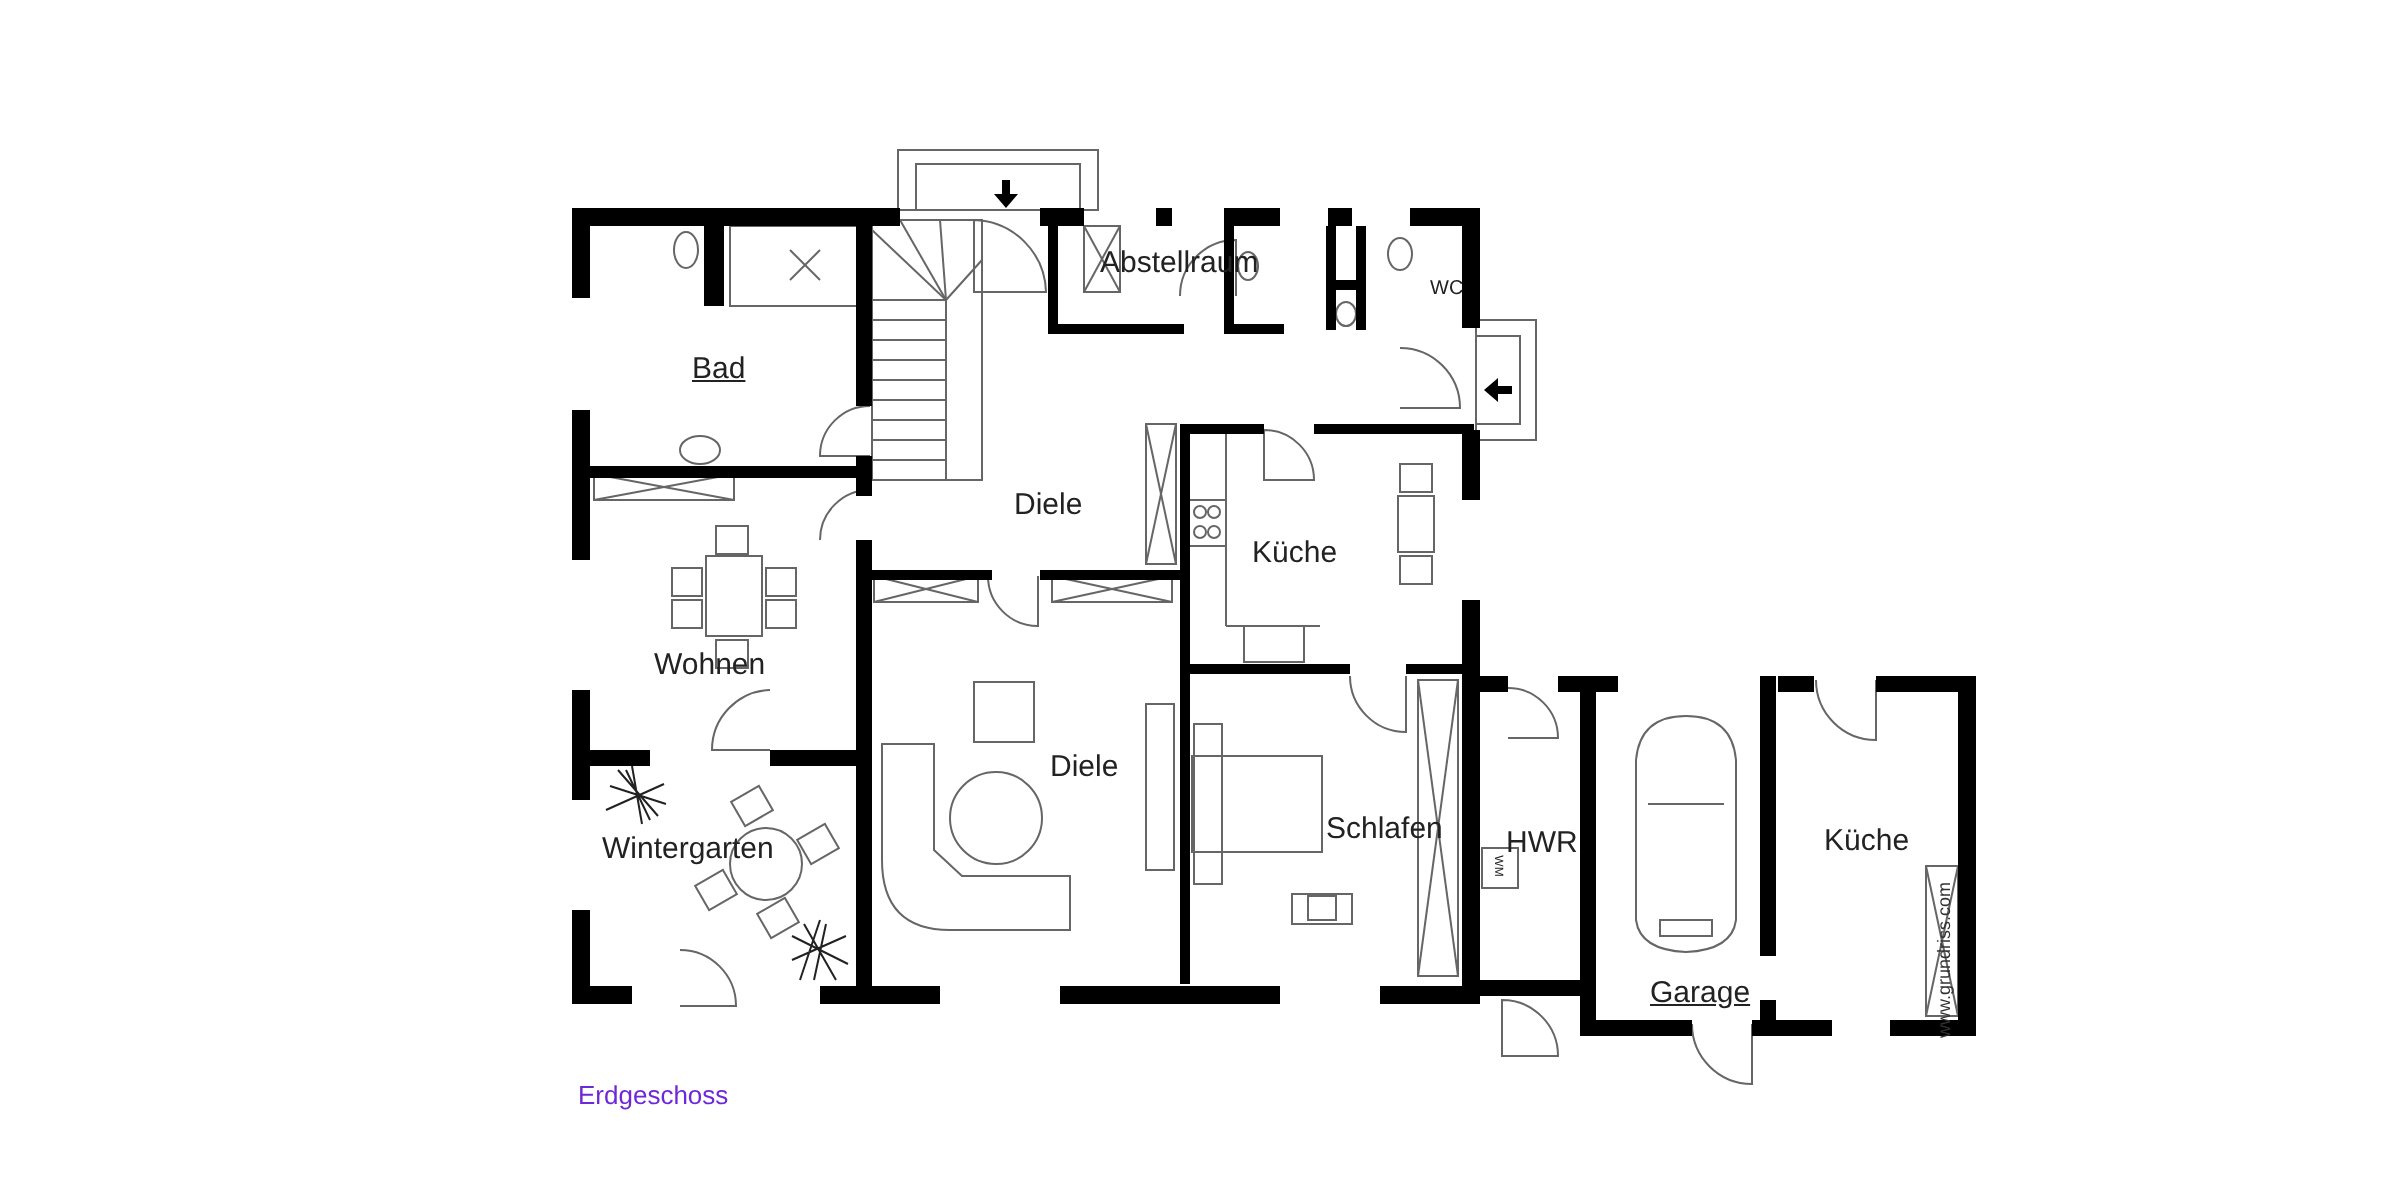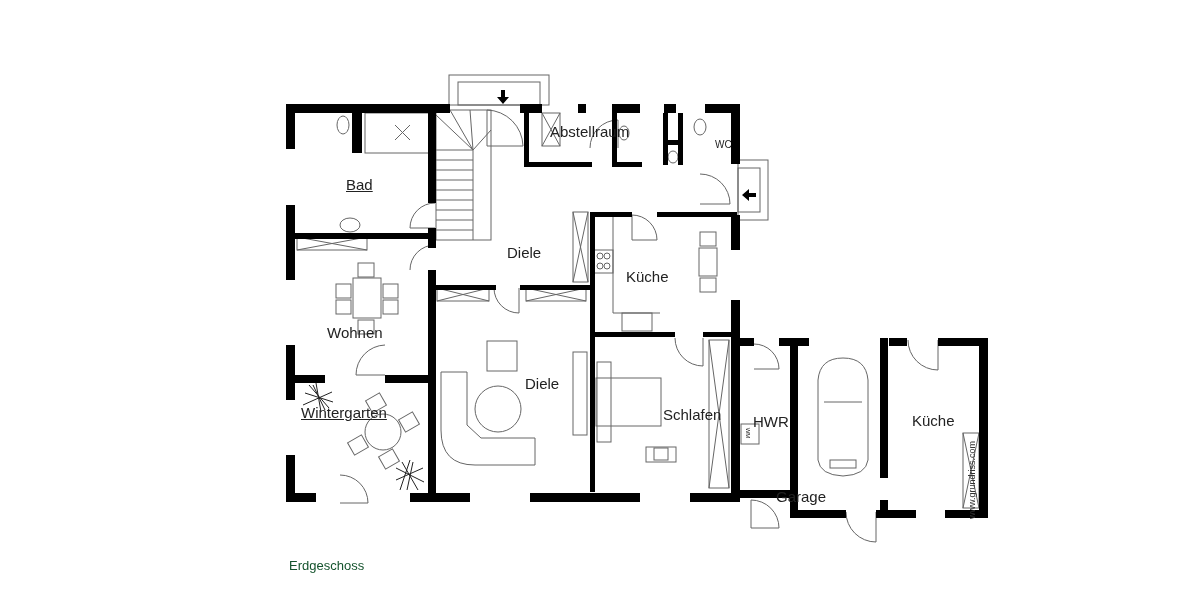--- a/index.html
+++ b/index.html
@@ -1,19 +1,19 @@
 <!DOCTYPE html>
 <html><head>
 <meta charset="utf-8">
 <style>
   html,body{margin:0;padding:0;background:#fff;}
   body{width:1200px;height:600px;overflow:hidden;position:relative;font-family:"Liberation Sans",sans-serif;}
   #plan{position:absolute;left:0;top:0;width:1200px;height:600px;}
   .lbl{position:absolute;font-family:"Liberation Sans",sans-serif;font-size:15px;color:#222;white-space:nowrap;}
-  .title{position:absolute;left:289px;top:558px;font-size:13px;color:#14532d;font-family:"Liberation Sans",sans-serif;}
+  .title{position:absolute;left:289px;top:540px;font-size:13px;color:#6d28d9;font-family:"Liberation Sans",sans-serif;}
   .wm{position:absolute;left:972px;top:475px;font-size:9px;color:#333;transform:rotate(-90deg);transform-origin:center;white-space:nowrap;font-family:"Liberation Sans",sans-serif;width:90px;margin-left:-45px;text-align:center;}
 </style>
 </head>
 <body>
 
 <svg id="plan" viewBox="0 0 1200 600" xmlns="http://www.w3.org/2000/svg">
   <g fill="none" stroke="#666" stroke-width="1">
 
     <rect x="449" y="75" width="100" height="30"></rect>
     <rect x="458" y="82" width="82" height="23"></rect>
@@ -196,20 +196,20 @@
 </svg>
 
 <span class="lbl" style="left:346px;top:176px;text-decoration:underline;">Bad</span>
 <span class="lbl" style="left:550px;top:123px;">Abstellraum</span>
 <span class="lbl" style="left:695px;top:139px;font-size:10px;margin-left:20px;">WC</span>
 <span class="lbl" style="left:507px;top:228px;margin-top:16px;">Diele</span>
 <span class="lbl" style="left:626px;top:268px;">Küche</span>
 <span class="lbl" style="left:327px;top:324px;">Wohnen</span>
 <span class="lbl" style="left:525px;top:375px;">Diele</span>
 <span class="lbl" style="left:663px;top:406px;">Schlafen</span>
-<span class="lbl" style="left:301px;top:404px;text-decoration:underline;">Wintergarten</span>
+<span class="lbl" style="left:301px;top:416px;">Wintergarten</span>
 <span class="lbl" style="left:753px;top:413px;text-align:right;">HWR</span>
-<span class="lbl" style="left:776px;top:488px;">Garage</span>
+<span class="lbl" style="left:825px;top:488px;text-decoration:underline;">Garage</span>
 <span class="lbl" style="left:912px;top:412px;">Küche</span>
 <span class="lbl" style="left:743px;top:430px;font-size:6px;transform:rotate(90deg);">WM</span>
 
 <div class="title">Erdgeschoss</div>
 <div class="wm">www.grundriss.com</div>
 
 </body></html>

